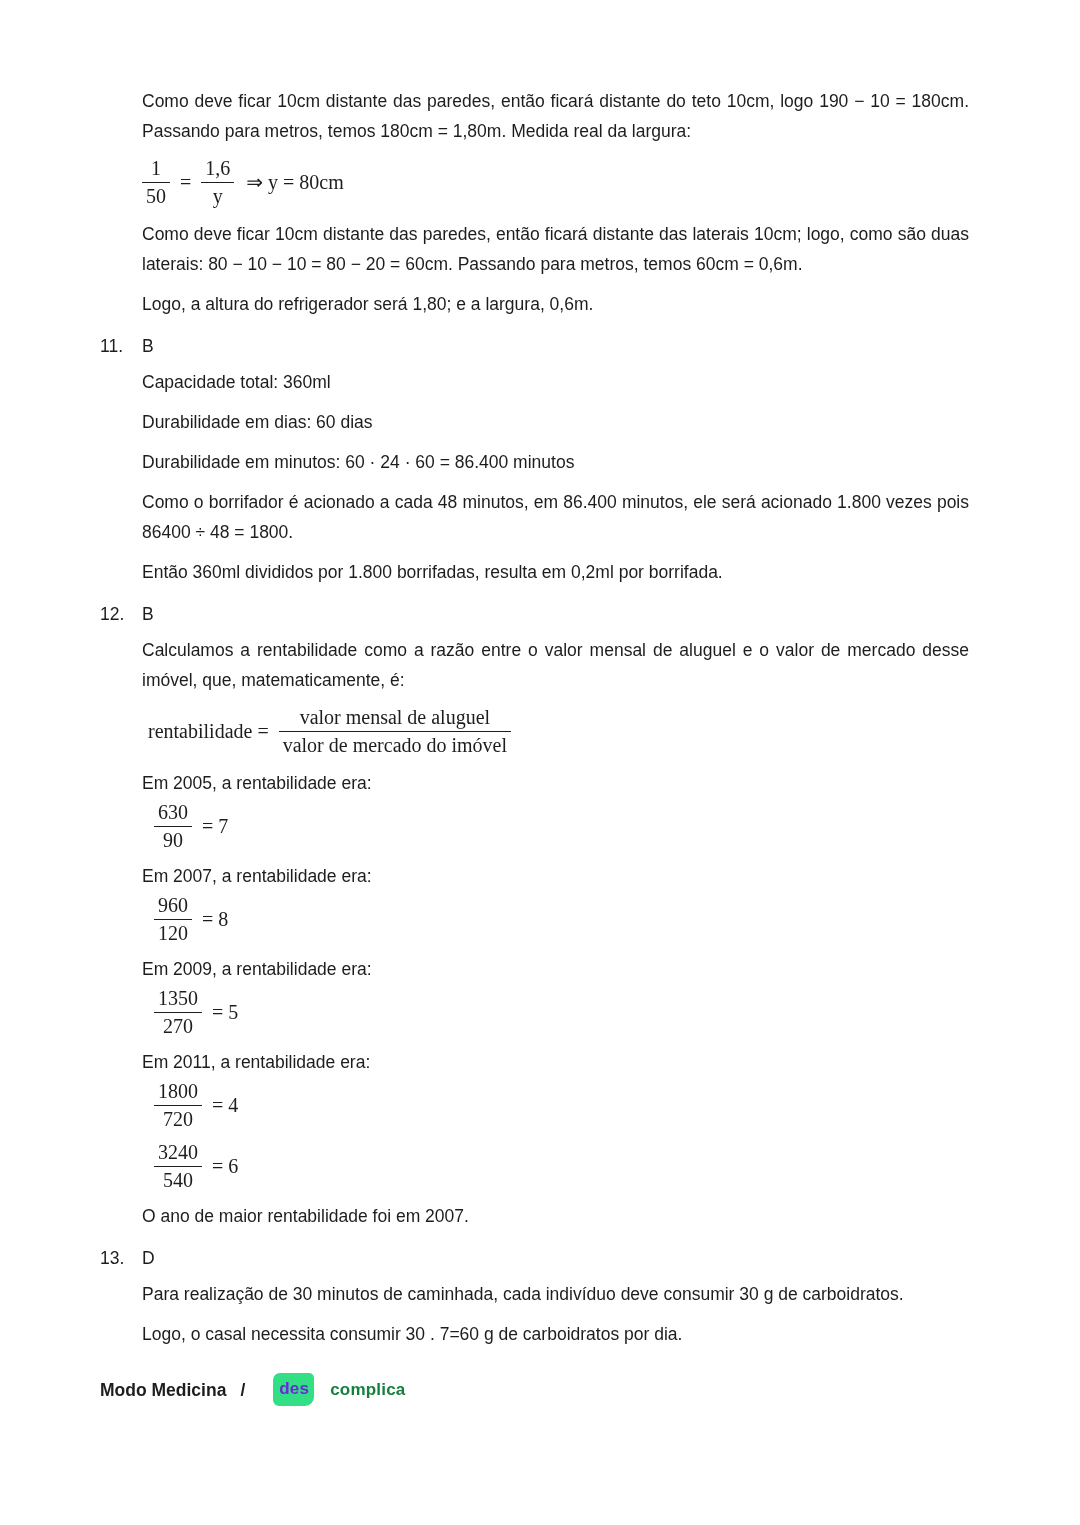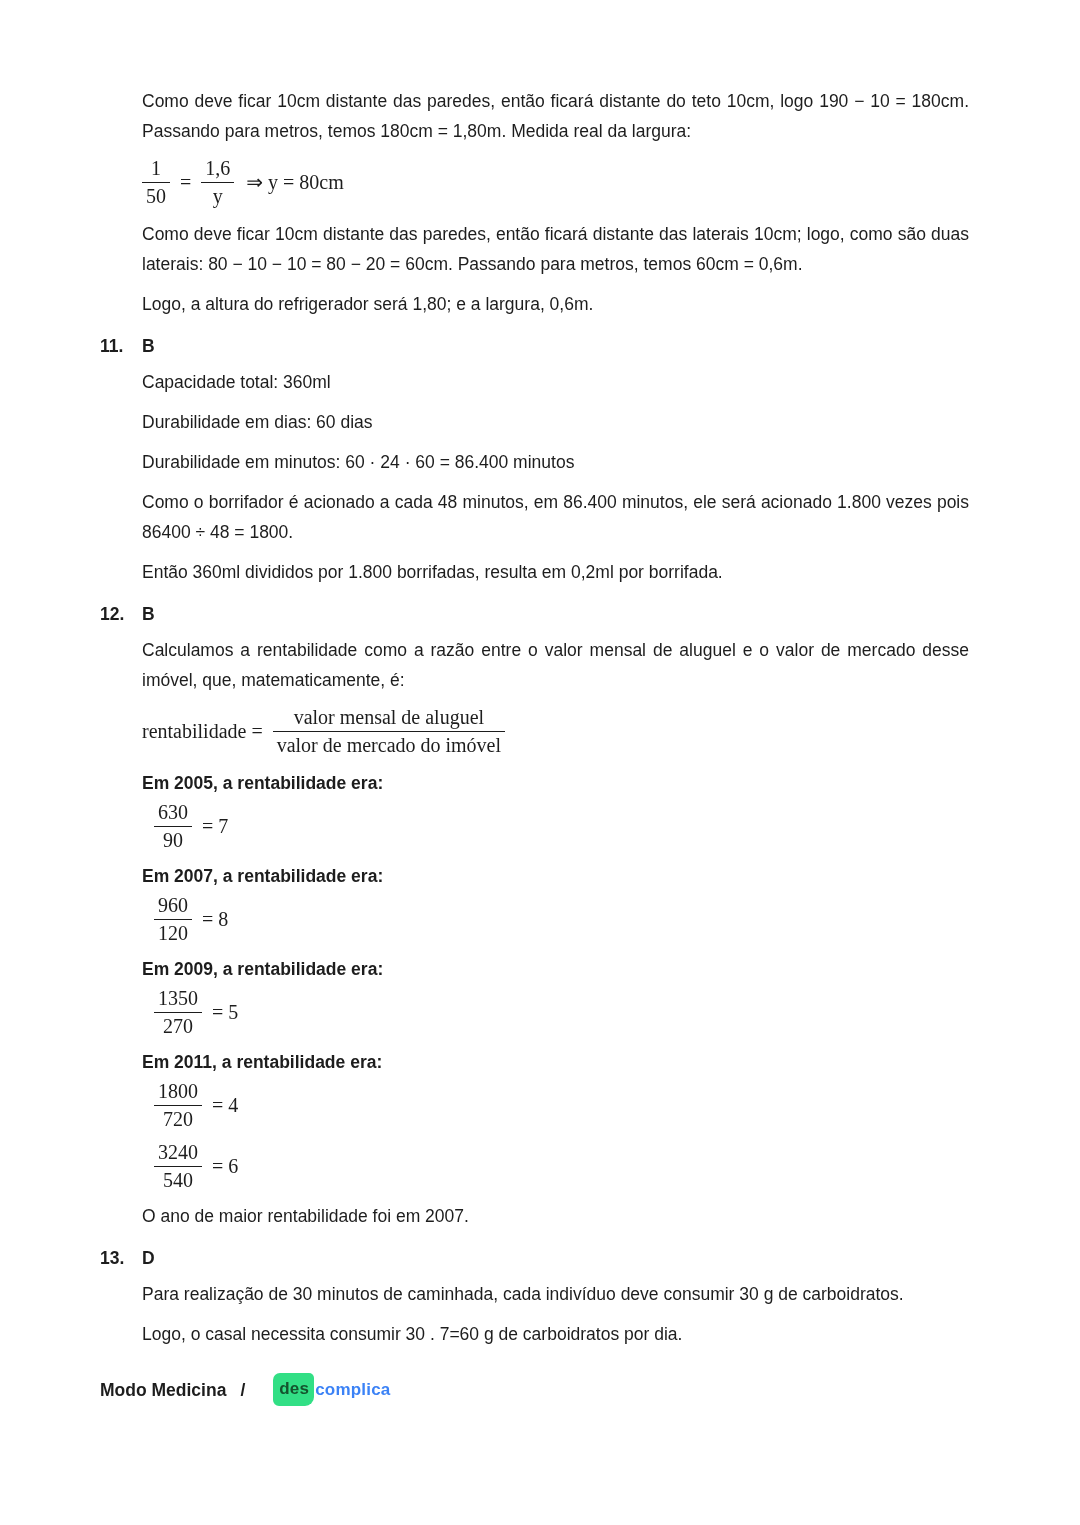--- a/index.html
+++ b/index.html
@@ -21,21 +21,21 @@
   .para {
     margin: 0 0 10px 0;
     line-height: 30px;
     text-align: justify;
     hyphens: none;
   }
   .q-head {
     display: flex;
     margin: 12px 0 6px 0;
     line-height: 30px;
-    font-weight: bold;
+    font-weight: normal;
   }
   .q-num { width: 42px; flex: 0 0 42px; }
   .q-letter { flex: 1; }
 
   
   .formula-block {
     margin: 2px 0 10px 0;
     font-family: "Liberation Serif", serif;
     font-size: 20px;
     line-height: 25px;
@@ -45,42 +45,42 @@
   .frac {
     display: inline-block;
     vertical-align: middle;
     text-align: center;
   }
   .fnum { display: block; padding: 0 4px 1px 4px; }
   .fden { display: block; border-top: 1.6px solid var(--ink); padding: 1px 4px 0 4px; }
   .fop { margin: 0 10px; }
   .ftail { margin-left: 12px; }
   .fres { margin-left: 10px; }
-  .flhs { margin-right: 10px; }
-  .year-label { margin-bottom: 2px; font-weight: bold; }
+  .flhs { margin-right: 10px; margin-left: 6px; }
+  .year-label { margin-bottom: 2px; }
   .year-formula { margin: 0 0 8px 12px; }
 
   
   .footer {
     display: flex;
     align-items: center;
     margin: 24px 0 0 0;
     line-height: 26px;
   }
   .footer-label { font-weight: bold; }
   .footer-sep { font-weight: bold; margin: 0 0 0 14px; }
   .logo { margin-left: 28px; font-weight: bold; font-size: 17px; letter-spacing: 0.2px; display: inline-flex; align-items: center; }
   .logo-des {
     background: var(--accent);
-    color: #14532d;
+    color: #6d28d9;
     padding: 3px 5px 4px 6px;
     border-radius: 7px 5px 9px 6px;
     display: inline-block;
   }
-  .logo-complica { color: #3b82f6; margin-left: 1px; }
+  .logo-complica { color: #15803d; margin-left: 16px; }
 </style>
 </head>
 <body>
 
 <div class="doc">
 
   <section class="qbody">
     <p class="para">Como deve ficar 10cm distante das paredes, então ficará distante do teto 10cm, logo 190 − 10 = 180cm. Passando para metros, temos 180cm = 1,80m. Medida real da largura:</p>
 
     <div class="formula-block">

